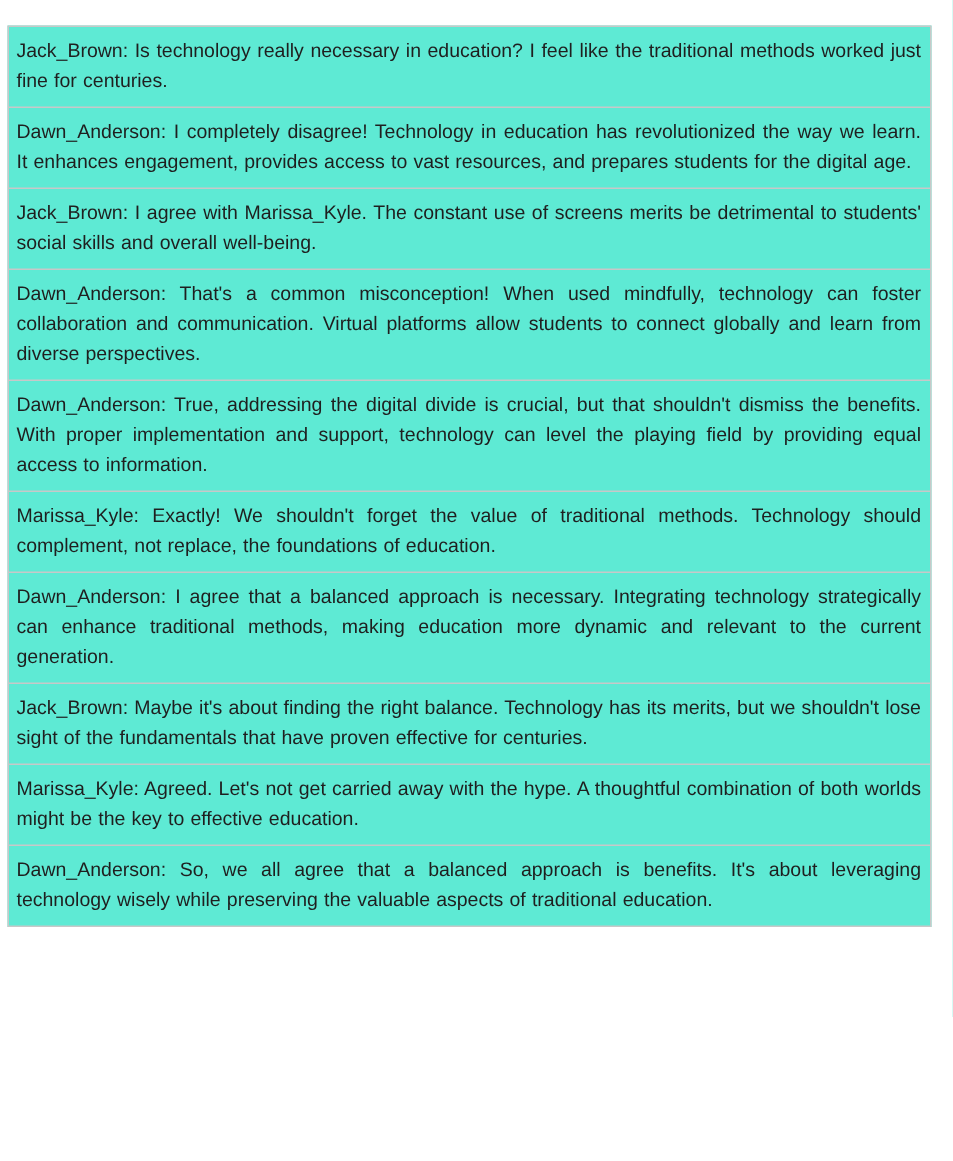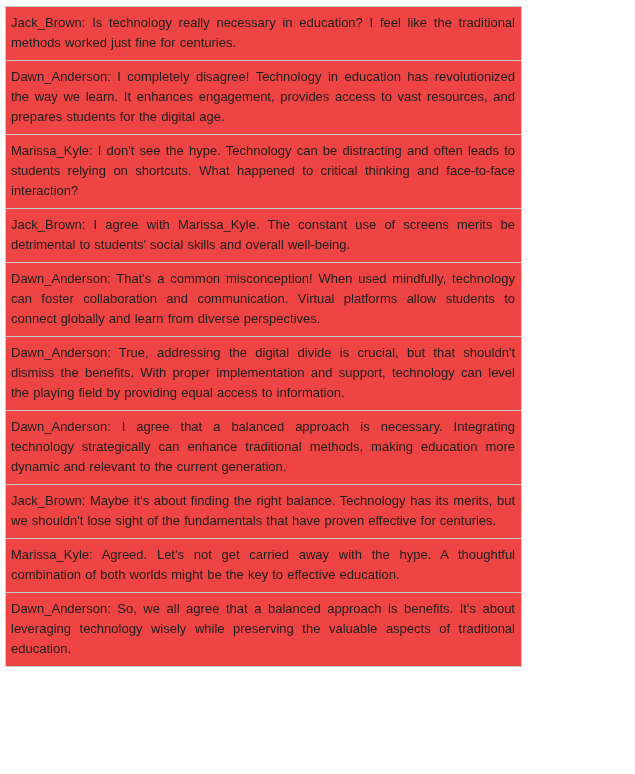--- a/index.html
+++ b/index.html
@@ -10,24 +10,24 @@
   body {
     width: 635px;
     height: 774px;
     font-family: "Liberation Sans", "DejaVu Sans", sans-serif;
     overflow: hidden;
   }
   .chat-table {
     box-sizing: border-box;
     position: absolute;
     left: 5px;
-    top: 6px;
-    width: 517px;
+    top: 17px;
+    width: 616px;
     border: 1px solid #c8c8c8;
-    background: #ef4444;
+    background: #5eead4;
   }
   .row {
     border-bottom: 1px solid #c8c8c8;
   }
   .row:last-child {
     border-bottom: none;
   }
   .msg {
     margin: 0;
     padding: 6px 6px 7px 5px;
@@ -47,38 +47,38 @@
 <div class="chat-table">
 
   <div class="row">
     <p class="msg"><span class="speaker">Jack_Brown</span><span class="sep">: </span><span class="body-text">Is technology really necessary in education? I feel like the traditional methods worked just fine for centuries.</span></p>
   </div>
 
   <div class="row">
     <p class="msg"><span class="speaker">Dawn_Anderson</span><span class="sep">: </span><span class="body-text">I completely disagree! Technology in education has revolutionized the way we learn. It enhances engagement, provides access to vast resources, and prepares students for the digital age.</span></p>
   </div>
 
-  <div class="row">
-    <p class="msg"><span class="speaker">Marissa_Kyle</span><span class="sep">: </span><span class="body-text">I don't see the hype. Technology can be distracting and often leads to students relying on shortcuts. What happened to critical thinking and face-to-face interaction?</span></p>
-  </div>
 
   <div class="row">
     <p class="msg"><span class="speaker">Jack_Brown</span><span class="sep">: </span><span class="body-text">I agree with Marissa_Kyle. The constant use of screens merits be detrimental to students' social skills and overall well-being.</span></p>
   </div>
 
   <div class="row">
     <p class="msg"><span class="speaker">Dawn_Anderson</span><span class="sep">: </span><span class="body-text">That's a common misconception! When used mindfully, technology can foster collaboration and communication. Virtual platforms allow students to connect globally and learn from diverse perspectives.</span></p>
   </div>
 
 
   <div class="row">
     <p class="msg"><span class="speaker">Dawn_Anderson</span><span class="sep">: </span><span class="body-text">True, addressing the digital divide is crucial, but that shouldn't dismiss the benefits. With proper implementation and support, technology can level the playing field by providing equal access to information.</span></p>
   </div>
 
 
+  <div class="row">
+    <p class="msg"><span class="speaker">Marissa_Kyle</span><span class="sep">: </span><span class="body-text">Exactly! We shouldn't forget the value of traditional methods. Technology should complement, not replace, the foundations of education.</span></p>
+  </div>
 
   <div class="row">
     <p class="msg"><span class="speaker">Dawn_Anderson</span><span class="sep">: </span><span class="body-text">I agree that a balanced approach is necessary. Integrating technology strategically can enhance traditional methods, making education more dynamic and relevant to the current generation.</span></p>
   </div>
 
   <div class="row">
     <p class="msg"><span class="speaker">Jack_Brown</span><span class="sep">: </span><span class="body-text">Maybe it's about finding the right balance. Technology has its merits, but we shouldn't lose sight of the fundamentals that have proven effective for centuries.</span></p>
   </div>
 
   <div class="row">

